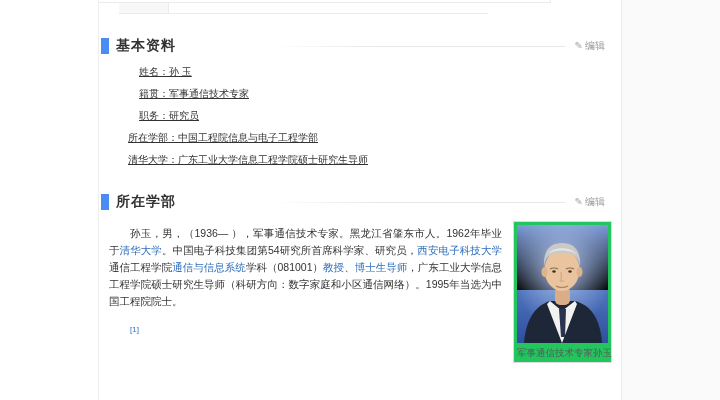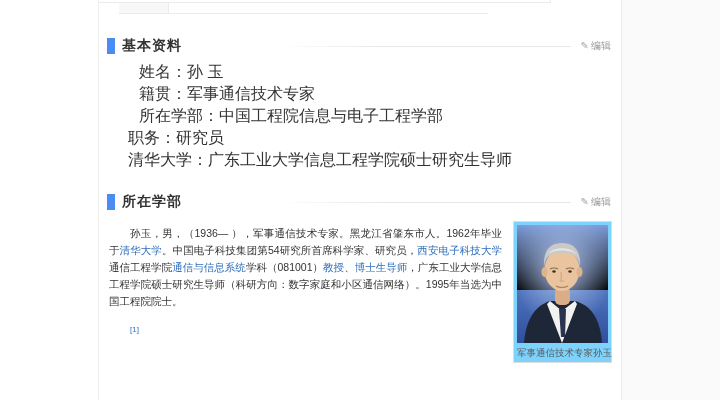--- a/index.html
+++ b/index.html
@@ -14,45 +14,45 @@
   .content{position:absolute;left:98px;top:0;width:522px;height:400px;
     background:#fff;border-left:1px solid #efefef;box-sizing:border-box;}
 
   
   .remnant-lineA{position:absolute;left:0;top:2px;width:452px;border-top:1px solid var(--border);}
   .remnant-tick{position:absolute;left:451px;top:0;height:3px;border-left:1px solid var(--border);}
   .remnant-cell{position:absolute;left:20px;top:3px;width:50px;height:10px;background:#f8f8f8;
     border-right:1px solid var(--border);box-sizing:border-box;}
   .remnant-lineB{position:absolute;left:20px;top:13px;width:369px;border-top:1px solid var(--border);}
 
-  .sec-header{position:absolute;left:6px;width:514px;height:20px;text-decoration:underline;}
+  .sec-header{position:absolute;left:0;width:514px;height:20px;text-decoration:underline;}
   .sec1{top:36px;} .sec2{top:192px;}
   .marker{position:absolute;left:2px;top:2px;width:8px;height:16px;background:var(--accent);}
   .sec-title{position:absolute;left:17px;top:1px;font-size:14px;font-weight:bold;color:var(--text);
     letter-spacing:1px;}
   .header-rule{position:absolute;left:175px;right:48px;top:10px;height:1px;
     background:linear-gradient(to right,rgba(233,233,233,0),#e7e7e7 35%);}
   .edit-link{position:absolute;right:8px;top:3px;font-size:10px;color:var(--edit);cursor:pointer;
     white-space:nowrap;}
   .edit-link .pencil{font-size:10px;margin-right:2px;color:#a8a8a8;}
 
   .info-rows{position:absolute;left:0;top:61px;width:522px;}
-  .info-row{height:22px;line-height:22px;font-size:16px;color:var(--text);padding-left:29px;
-    white-space:nowrap;}
+  .info-row{height:22px;line-height:22px;font-size:10px;color:var(--text);padding-left:29px;
+    white-space:nowrap;text-decoration:underline;}
   .info-row:nth-child(-n+3){padding-left:40px;}
   .info-row .lbl{color:var(--text);}
 
   .profile-body{position:absolute;left:10px;top:211px;width:503px;font-size:10.5px;
     line-height:17px;color:var(--text);}
   .para{margin:14px 0 9px 0;text-indent:2em;text-align:justify;}
   .inline-link{color:var(--link);text-decoration:none;cursor:pointer;}
   .sup-ref{font-size:8px;vertical-align:super;line-height:0;}
 
   .photo-card{float:right;width:91px;margin:10px 0 6px 11px;border:1px solid #dcdcdc;
-    background:#7dd3fc;padding:3px;}
+    background:#22c55e;padding:3px;}
   .photo-card svg{display:block;width:91px;height:118px;}
   .photo-caption{text-align:center;font-size:9.5px;color:#595959;padding:4px 0 1px 0;
     line-height:11px;white-space:nowrap;}
 </style>
 </head>
 <body>
 
 <div class="page">
   <div class="right-gutter"></div>
 
@@ -68,22 +68,22 @@
     <div class="sec-header sec1">
       <div class="marker"></div>
       <span class="sec-title">基本资料</span>
       <div class="header-rule"></div>
       <span class="edit-link"><span class="pencil">✎</span><span>编辑</span></span>
     </div>
 
     <div class="info-rows">
       <div class="info-row"><span class="lbl">姓名：</span><span>孙 玉</span></div>
       <div class="info-row"><span class="lbl">籍贯：</span><span>军事通信技术专家</span></div>
+      <div class="info-row"><span class="lbl">职务：</span><span>研究员</span></div>
       <div class="info-row"><span class="lbl">所在学部：</span><span>中国工程院信息与电子工程学部</span></div>
-      <div class="info-row"><span class="lbl">职务：</span><span>研究员</span></div>
       <div class="info-row"><span class="lbl">清华大学：</span><span>广东工业大学信息工程学院硕士研究生导师</span></div>
     </div>
 
     <div class="sec-header sec2">
       <div class="marker"></div>
       <span class="sec-title">所在学部</span>
       <div class="header-rule"></div>
       <span class="edit-link"><span class="pencil">✎</span><span>编辑</span></span>
     </div>
 

